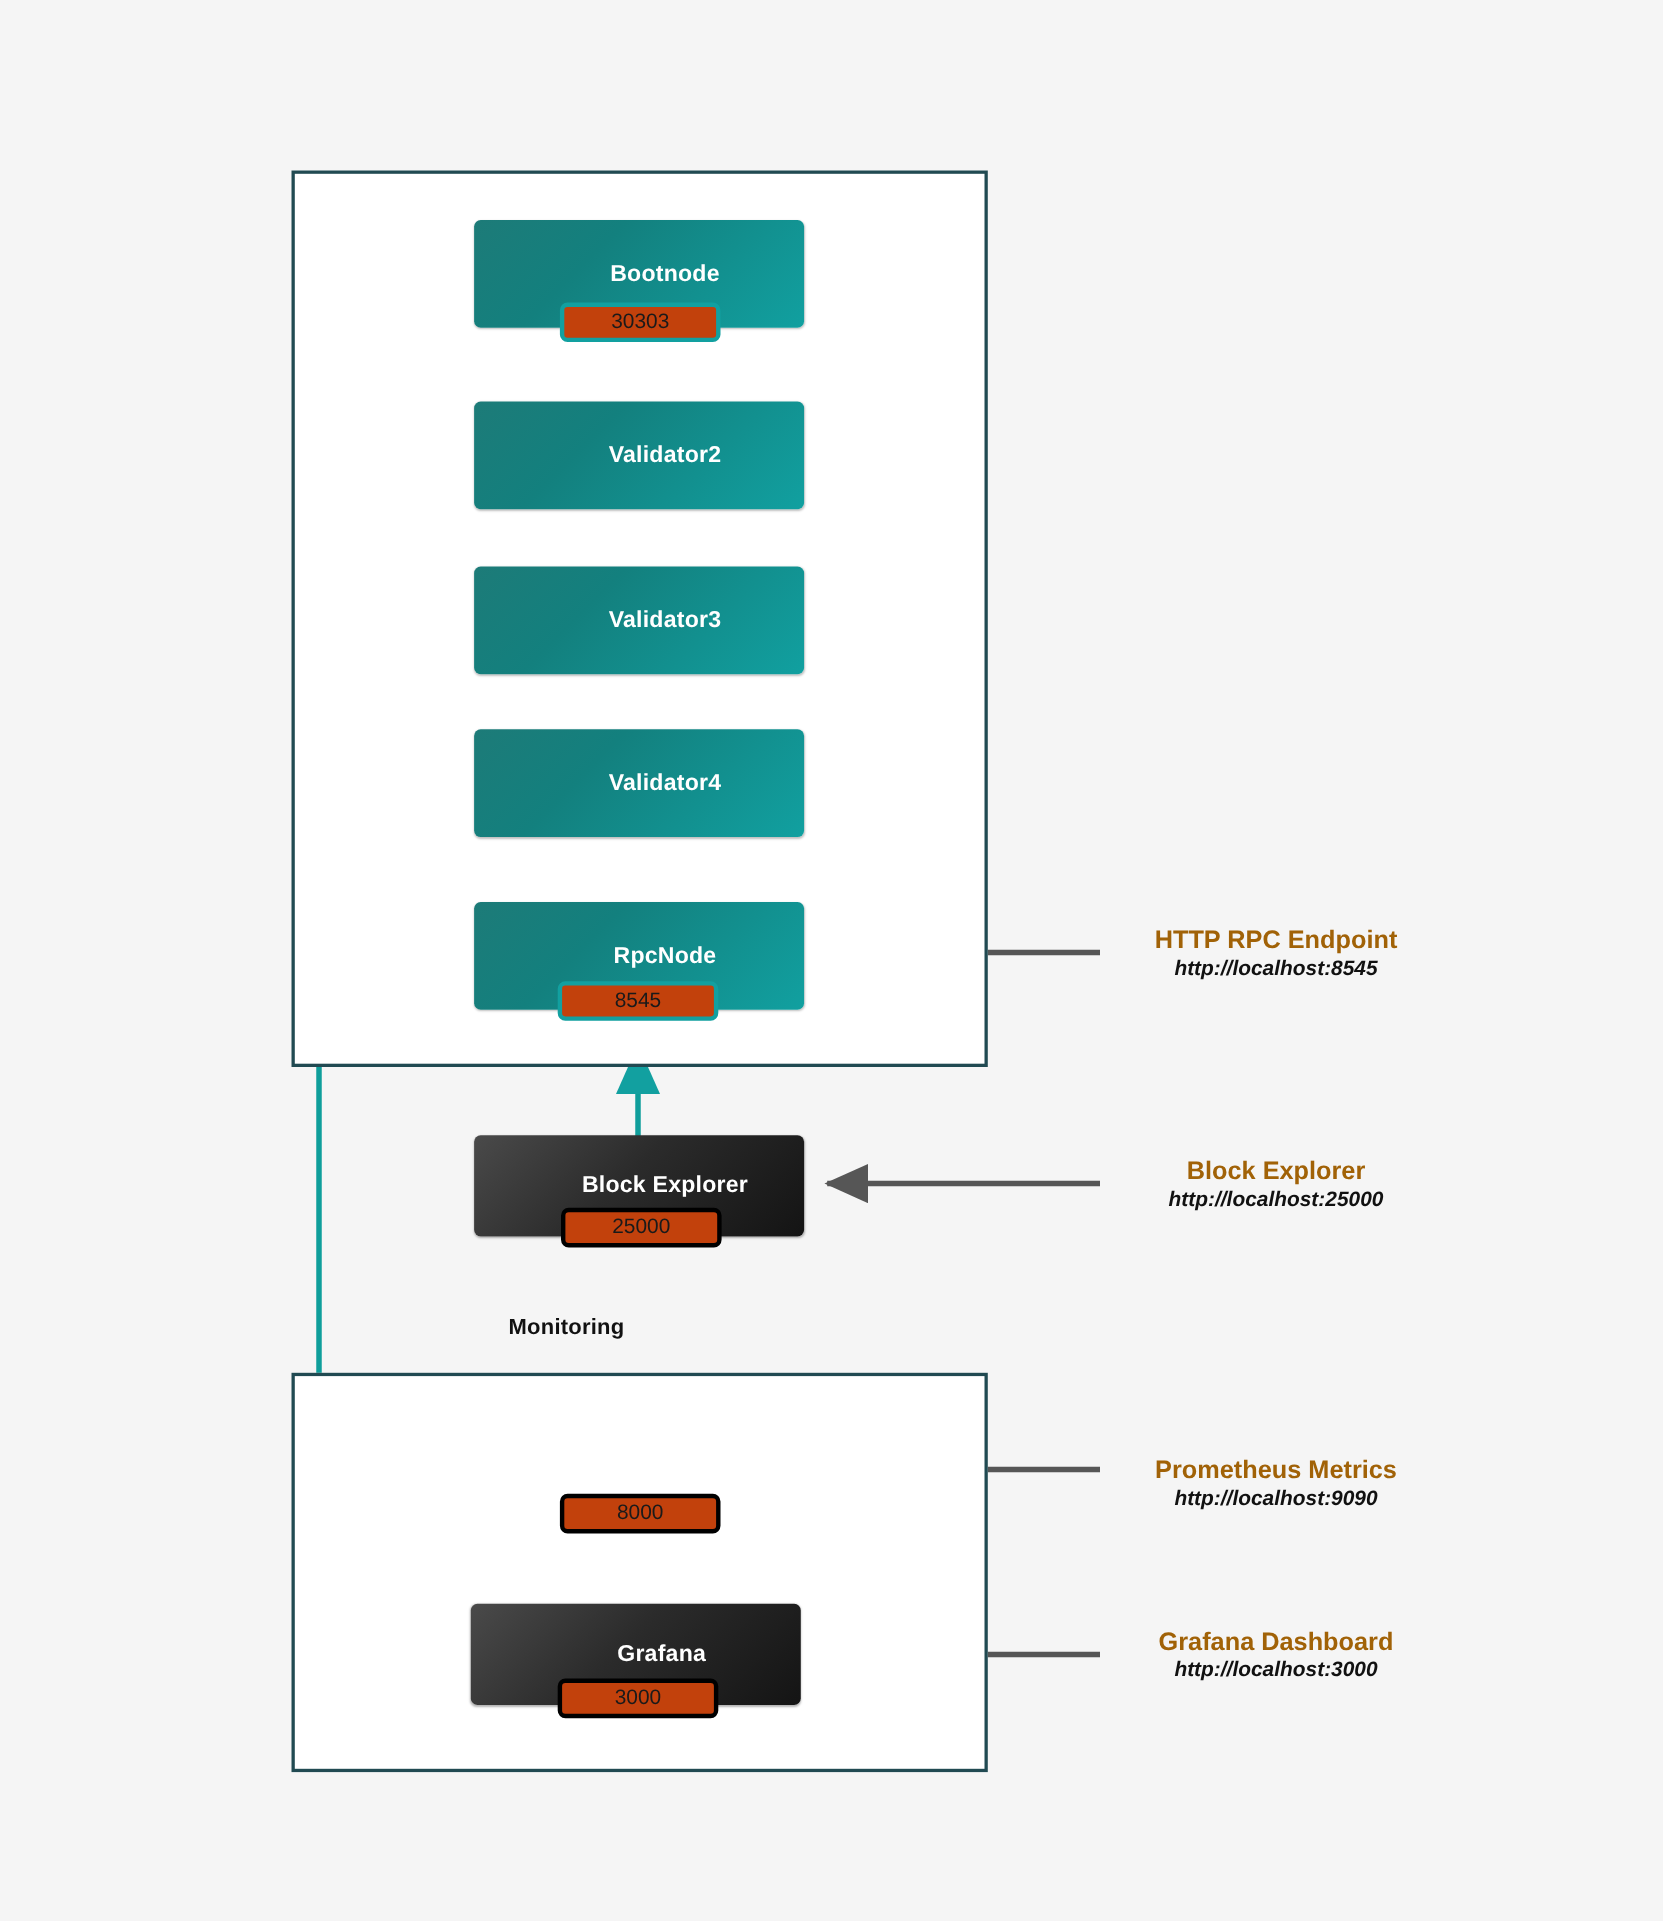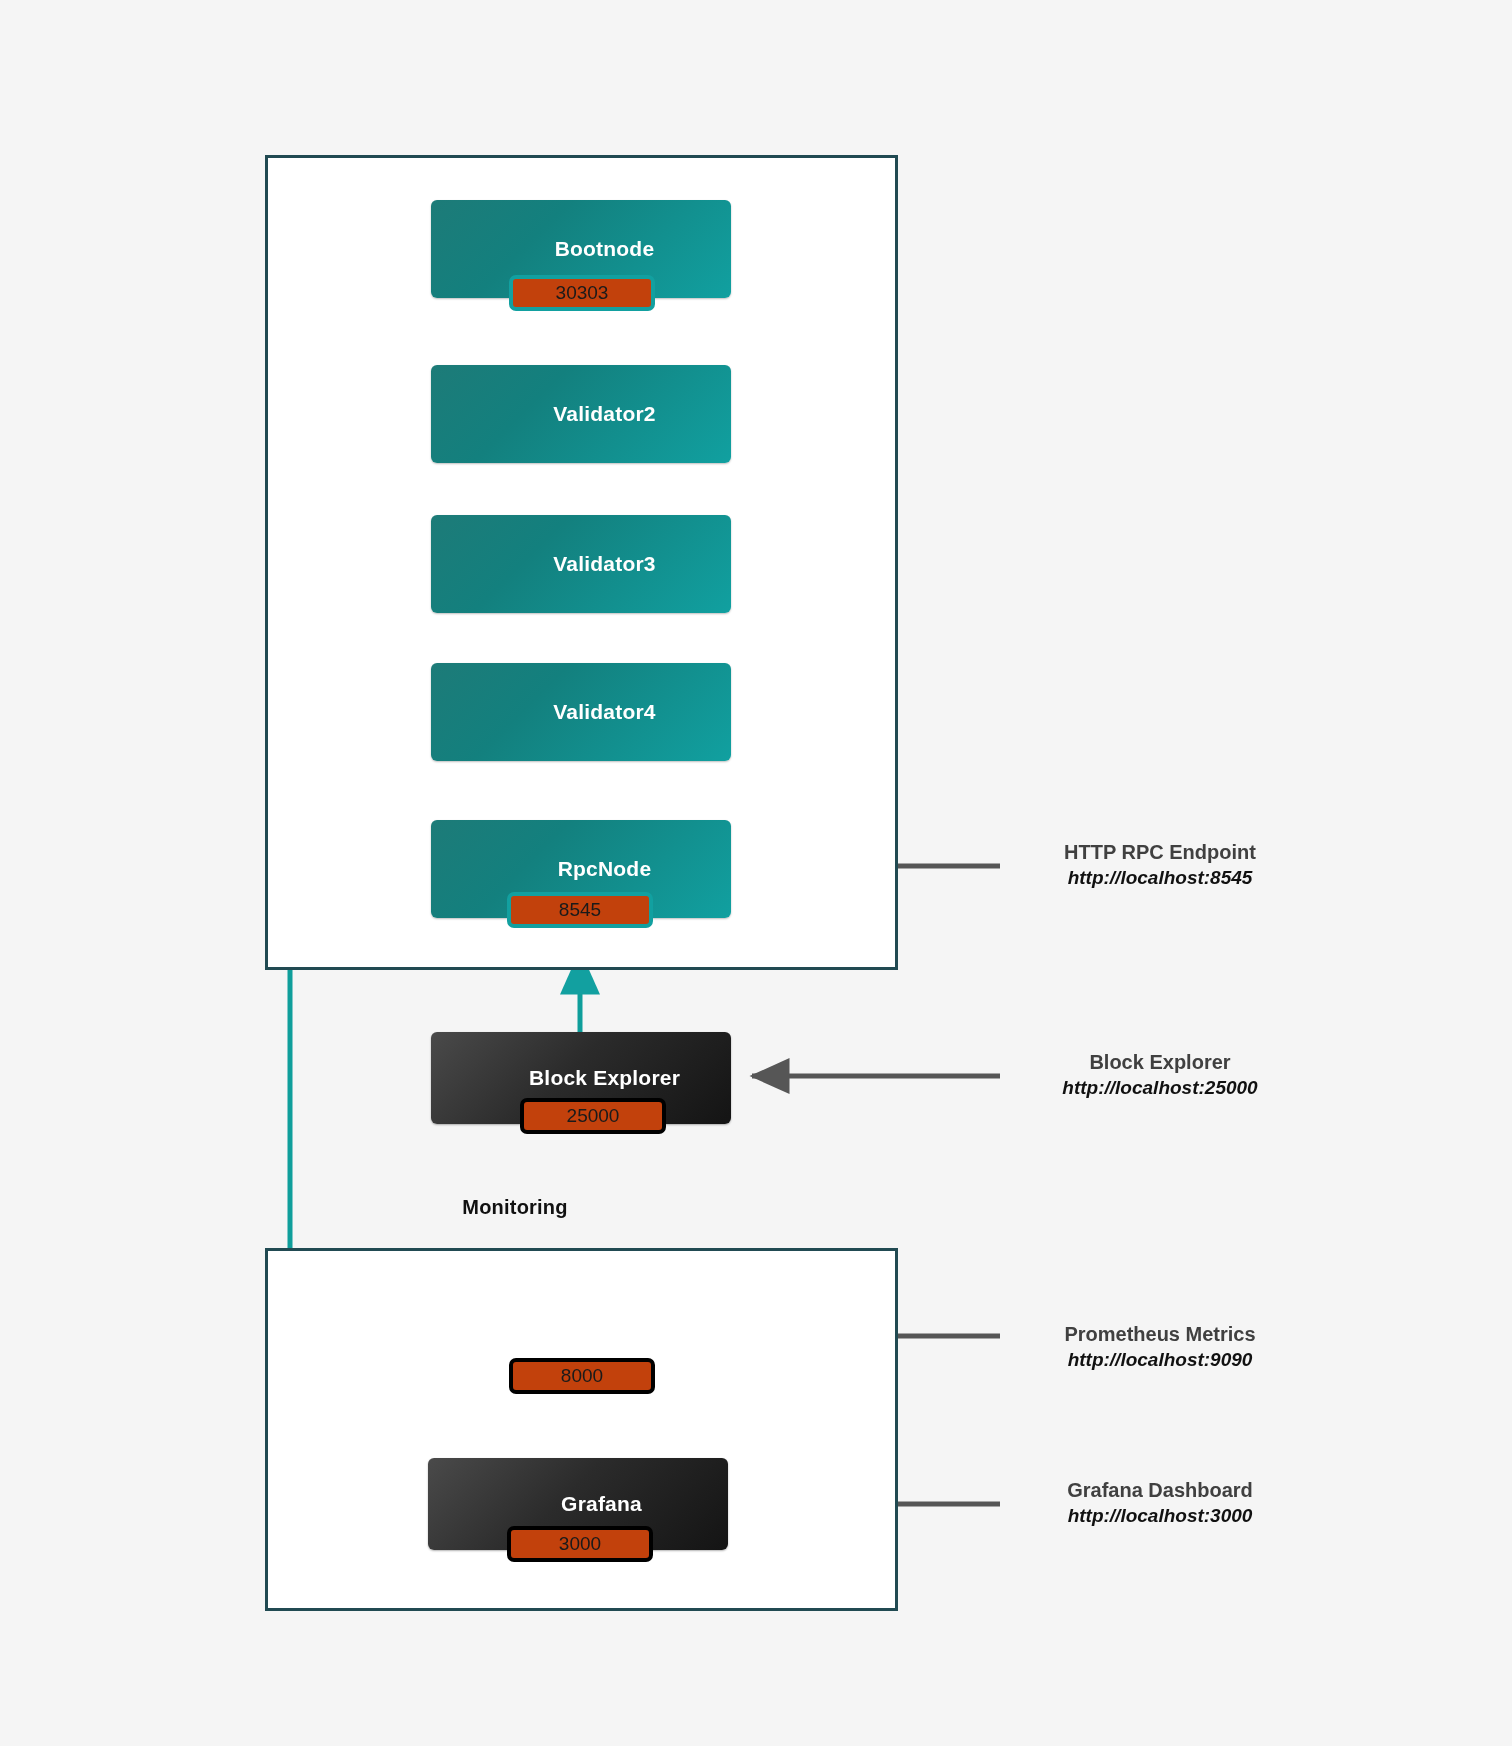--- a/index.html
+++ b/index.html
@@ -87,23 +87,23 @@
   .port.teal-border { border: 4px solid #12a0a0; }
   .port.dark-border { border: 4px solid #000000; }
 
   
   .annotation {
     position: absolute;
     text-align: center;
     white-space: nowrap;
   }
   .annotation .ann-title {
-    font-size: 20px;
-    font-weight: bold;
-    color: #404040;
+    font-size: 23px;
+    font-weight: bold;
+    color: #a16207;
     display: block;
     line-height: 1.28;
   }
   .annotation .ann-url {
     font-size: 19px;
     font-weight: bold;
     font-style: italic;
     color: #111111;
     display: block;
     line-height: 1.28;
@@ -179,21 +179,21 @@
   </div>
 
   <div class="node teal" style="left:431px; top:820px; width:300px; height:98px;">
     <span class="node-label">RpcNode</span>
   </div>
   <div class="port teal-border" style="left:507px; top:892px; width:146px; height:36px;">8545</div>
 
   <div class="node dark" style="left:431px; top:1032px; width:300px; height:92px;">
     <span class="node-label">Block Explorer</span>
   </div>
-  <div class="port dark-border" style="left:510px; top:1098px; width:146px; height:36px;margin-left:10px;">25000</div>
+  <div class="port dark-border" style="left:510px; top:1098px; width:146px; height:36px;">25000</div>
 
   <div class="cluster-title" style="left:265px; top:1196px; width:500px;">Monitoring</div>
   <div class="cluster" style="left:265px; top:1248px; width:633px; height:363px;"></div>
 
   <div class="port dark-border" style="left:509px; top:1358px; width:146px; height:36px;">8000</div>
 
   <div class="node dark" style="left:428px; top:1458px; width:300px; height:92px;">
     <span class="node-label">Grafana</span>
   </div>
   <div class="port dark-border" style="left:507px; top:1526px; width:146px; height:36px;">3000</div>

